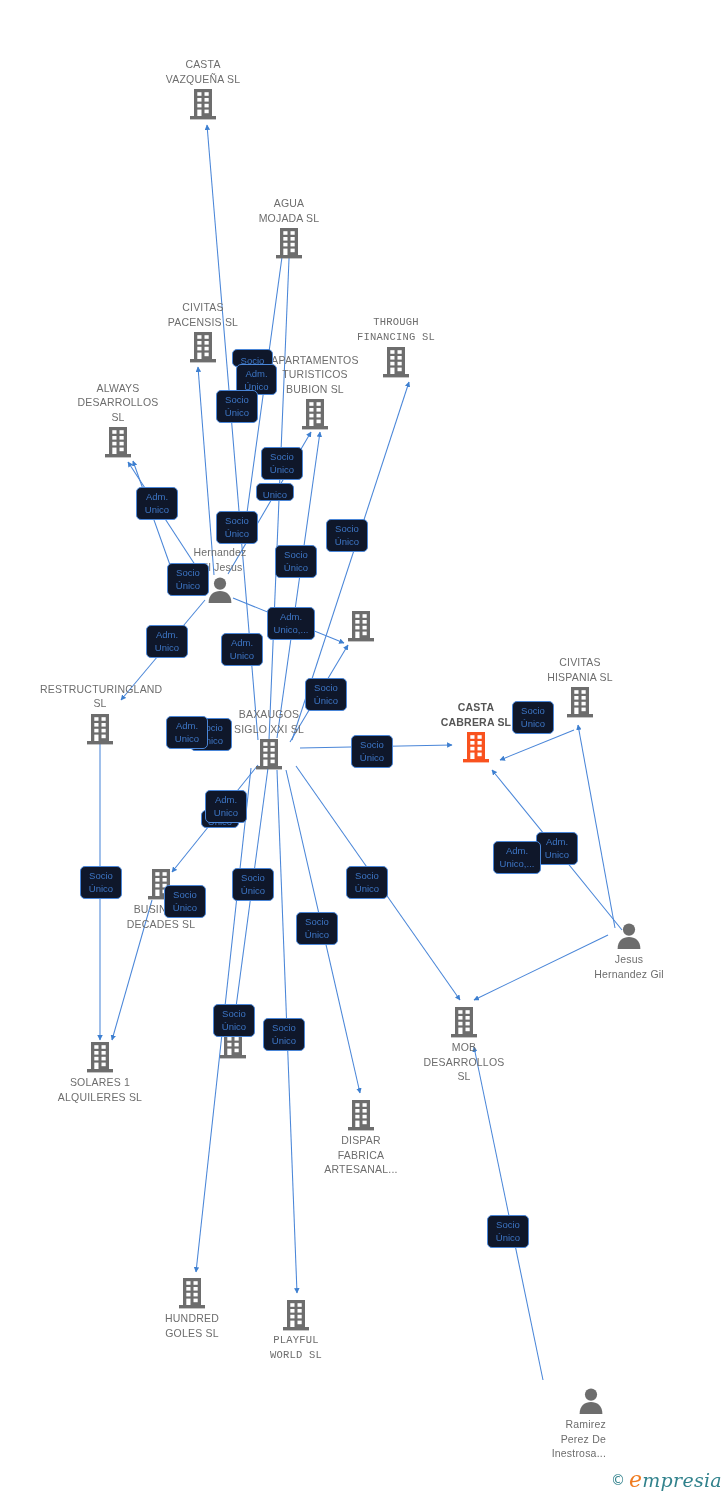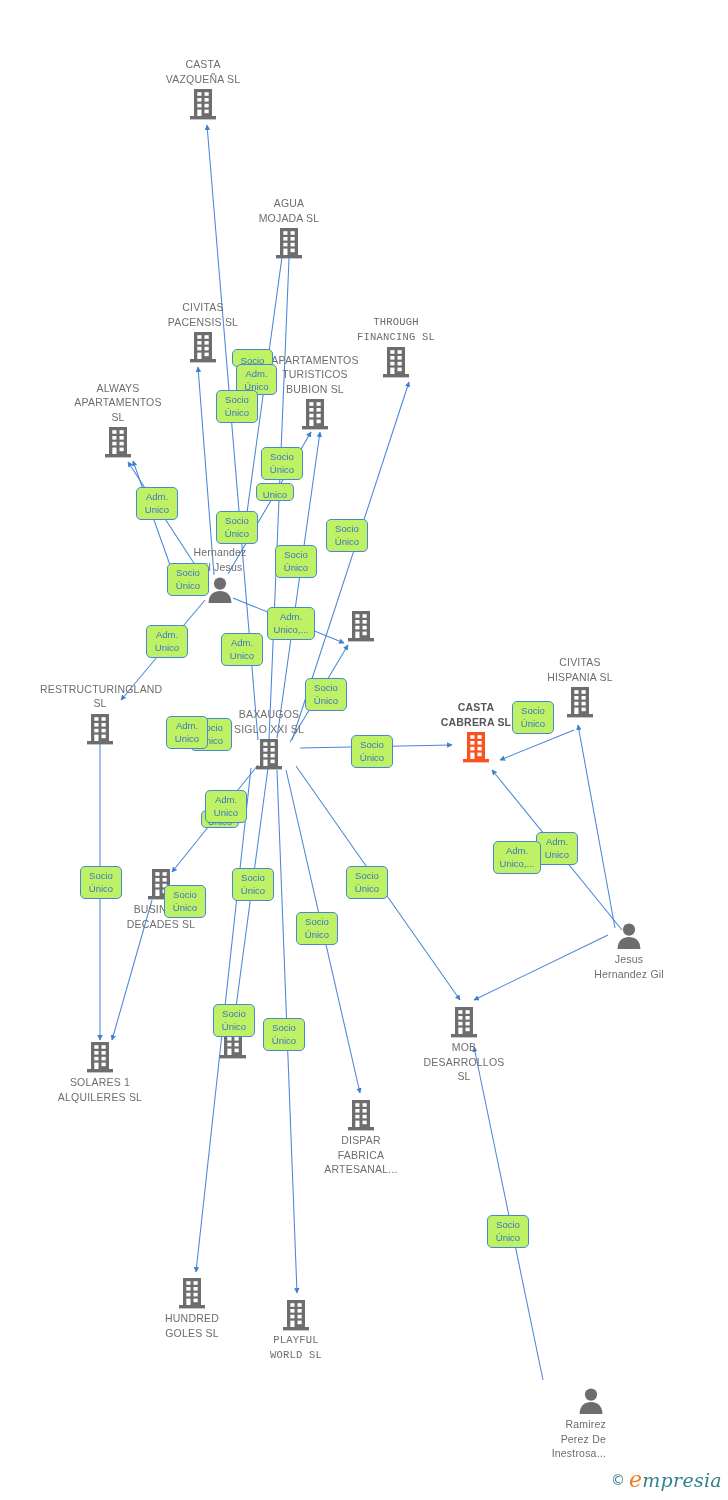--- a/index.html
+++ b/index.html
@@ -43,21 +43,21 @@
     white-space:pre-line;
   }
   .node.above .cap{margin-bottom:1px;}
   .node.below .cap{margin-top:1px;}
   .node.hl .cap{color:#555;font-weight:bold;}
 
   
   .chip{
     position:absolute;
     box-sizing:border-box;
-    background:#bef264;
+    background:#0f172a;
     border:1px solid #4a86d8;
     border-radius:5px;
     color:#3d75c4;
     font-size:9.5px;
     line-height:12.5px;
     text-align:center;
     padding:3px 4px 2px 4px;
     white-space:pre-line;
     z-index:6;
   }
@@ -205,21 +205,21 @@
             <rect x="9.3" y="11.0" width="4.2" height="3.6" fill="#fff"></rect>
             <rect x="16.5" y="11.0" width="4.2" height="3.6" fill="#fff"></rect>
             <rect x="9.3" y="16.8" width="4.2" height="3.6" fill="#fff"></rect>
             <rect x="16.5" y="16.8" width="4.2" height="3.6" fill="#fff"></rect>
             <rect x="9.3" y="22.6" width="4.2" height="6.4" fill="#fff"></rect>
             <rect x="16.5" y="22.6" width="4.2" height="3.6" fill="#fff"></rect>
           </svg></span>
       </div>
       <div class="node above" style="left: 118px; top: 380.5px;">
         <span class="cap">ALWAYS
-APARTAMENTOS
+DESARROLLOS
 SL</span>
         <span class="glyph"><svg width="30" height="34" viewBox="0 0 30 34" aria-hidden="true">
             <rect x="6" y="2" width="18" height="27" fill="#6d6d6d"></rect>
             <rect x="2" y="29" width="26" height="3.4" fill="#6d6d6d"></rect>
             <rect x="9.3" y="5.2" width="4.2" height="3.6" fill="#fff"></rect>
             <rect x="16.5" y="5.2" width="4.2" height="3.6" fill="#fff"></rect>
             <rect x="9.3" y="11.0" width="4.2" height="3.6" fill="#fff"></rect>
             <rect x="16.5" y="11.0" width="4.2" height="3.6" fill="#fff"></rect>
             <rect x="9.3" y="16.8" width="4.2" height="3.6" fill="#fff"></rect>
             <rect x="16.5" y="16.8" width="4.2" height="3.6" fill="#fff"></rect>

